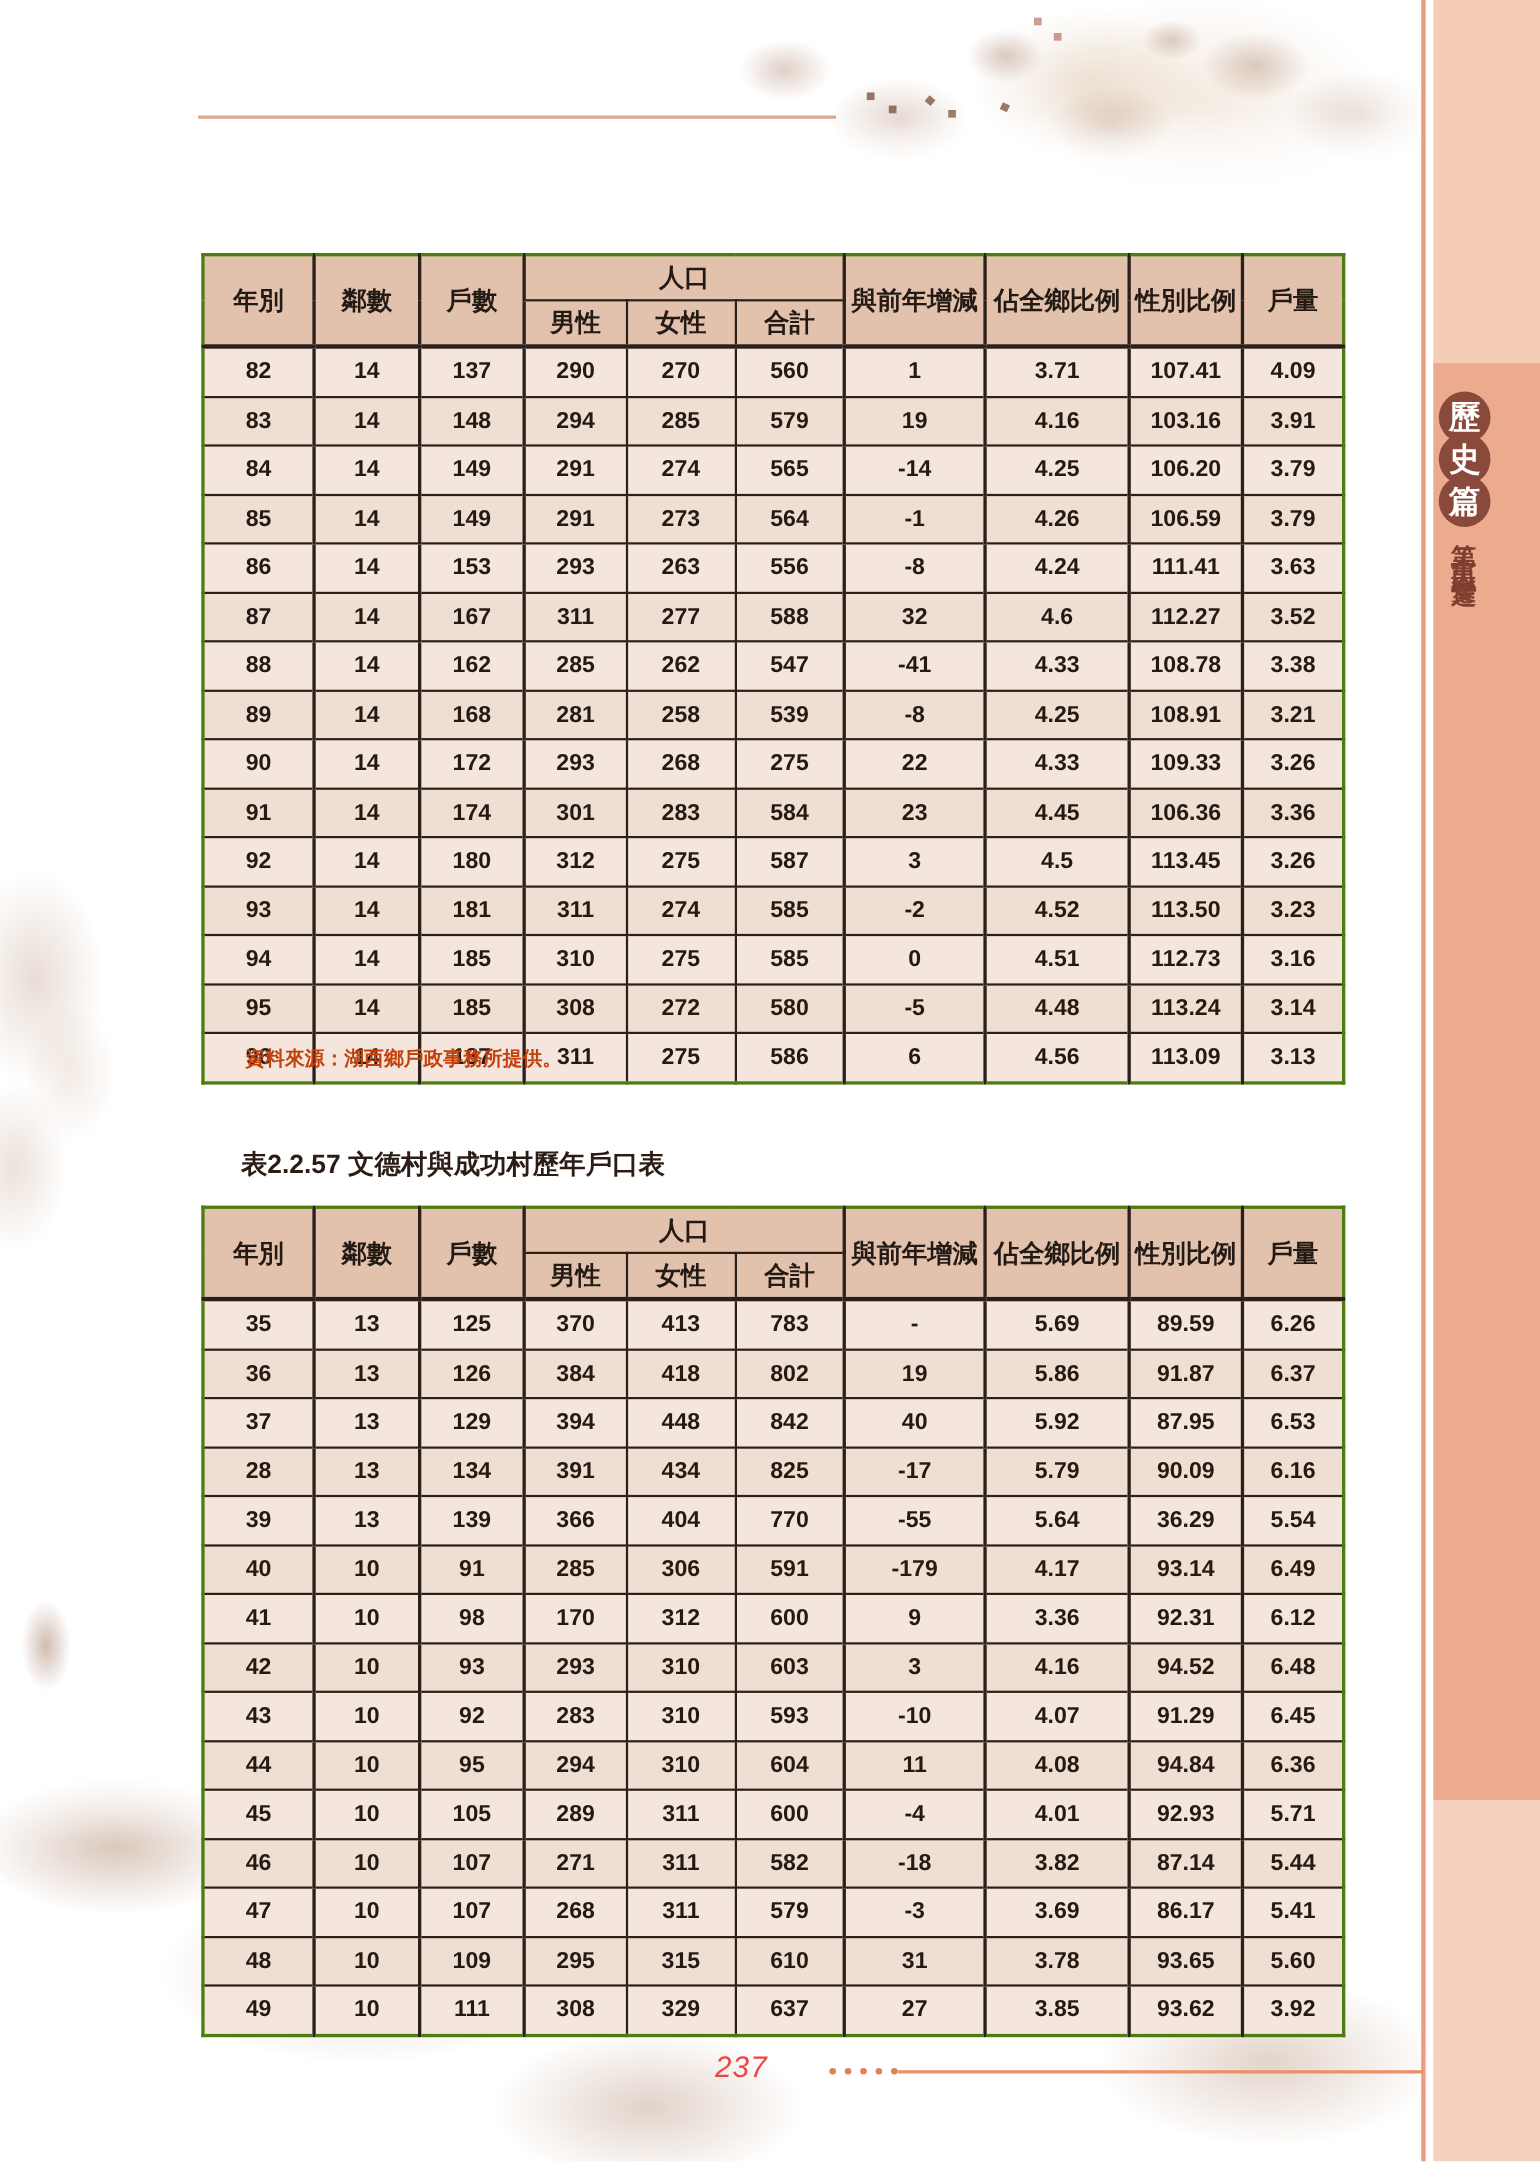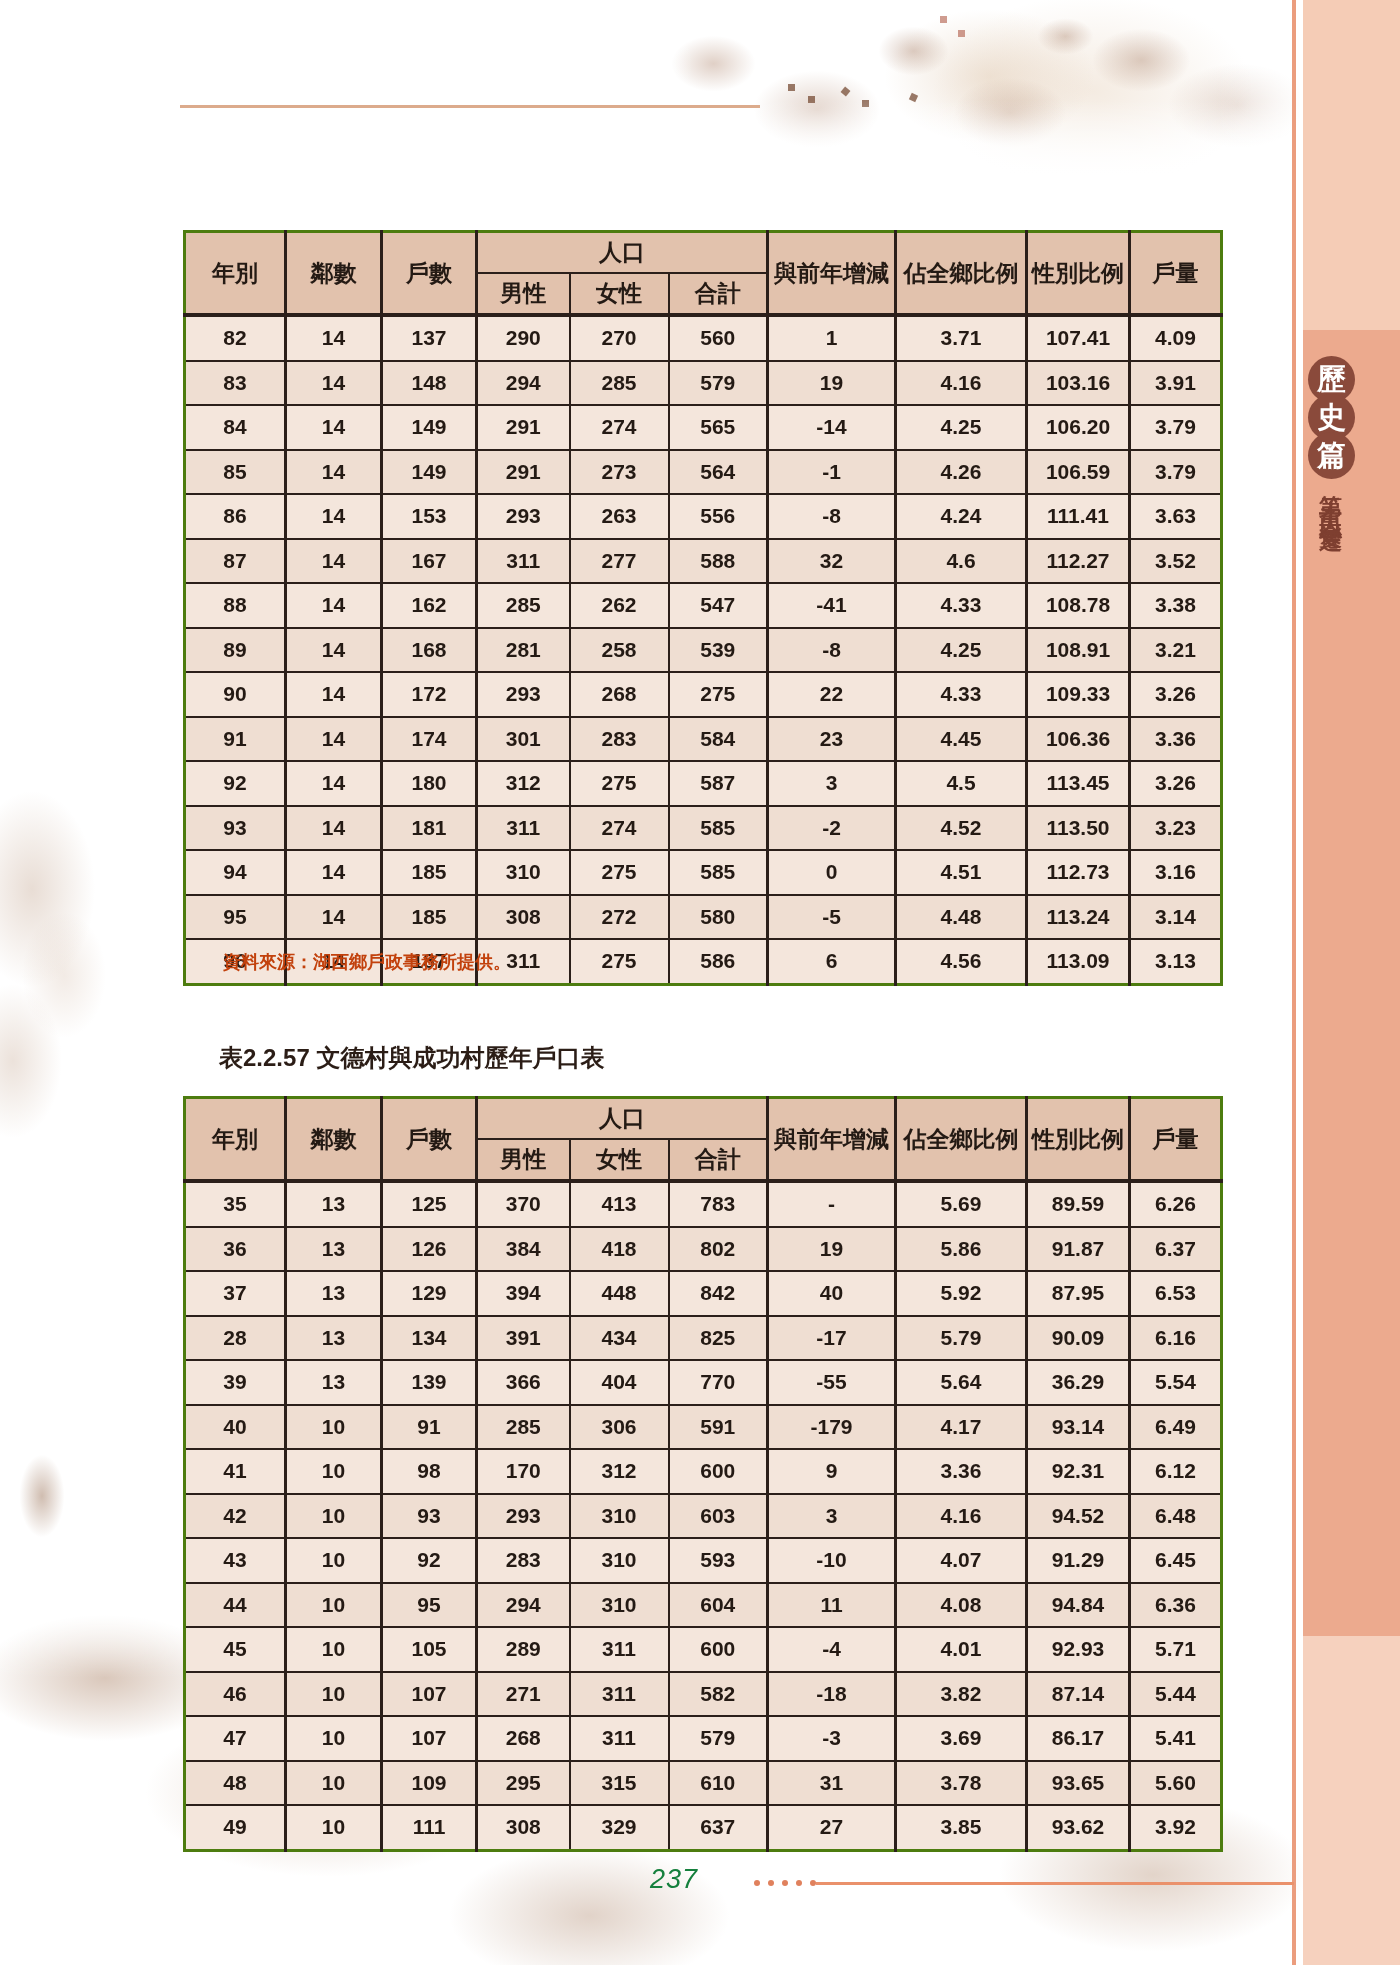--- a/index.html
+++ b/index.html
@@ -61,21 +61,21 @@
     background:
       radial-gradient(30px 55px at 50% 60%, rgba(150,108,80,.45), transparent 75%);
   }
   
   #top-rule{left:180px;top:105px;width:580px;height:3px;background:#dcab8c;}
   #footer-rule{left:816px;top:1882px;width:478px;height:3px;background:#ea916b;z-index:3;}
   #footer-dots{left:754px;top:1880px;display:flex;gap:8px;z-index:3;}
   #footer-dots i{width:6px;height:6px;border-radius:50%;background:#e0815d;display:block;}
   #page-number{
     left:650px;top:1864px;z-index:3;
-    font-style:italic;font-size:27px;color:#15803d;letter-spacing:1px;
+    font-style:italic;font-size:27px;color:#ef4444;letter-spacing:1px;
   }
   
   #side-thin-line{left:1292px;top:0;width:4px;height:1965px;background:#eb9d7e;z-index:2;}
   #side-band{
     left:1303px;top:0;width:97px;height:1965px;z-index:2;
     background:linear-gradient(to bottom,
       #f5ccb6 0px,#f5ccb6 330px,
       #ecaa8e 330px,#ecaa8e 1636px,
       #f6d1be 1636px,#f6d1be 1965px);
   }

